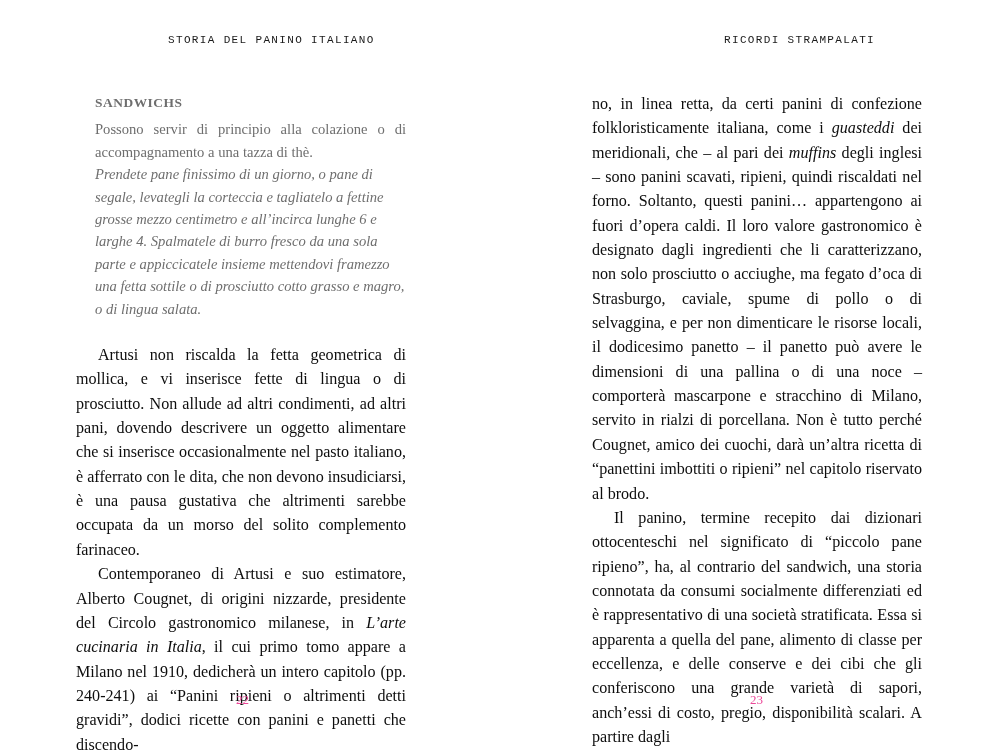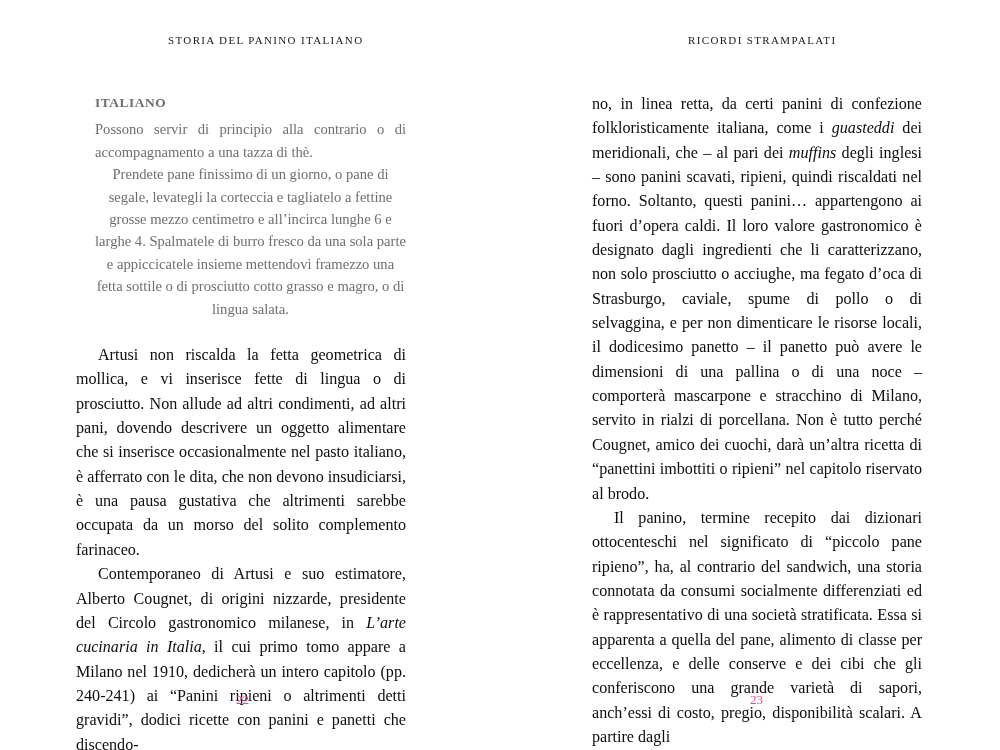--- a/index.html
+++ b/index.html
@@ -24,25 +24,25 @@
   
   .running-head {
     position: absolute;
     top: 34px;
     font-size: 11px;
     letter-spacing: 1.35px;
     color: #1a1a1a;
     font-variant: small-caps;
     text-transform: uppercase;
     white-space: nowrap;
-    font-family: Liberation Serif, serif;
+    font-family: Liberation Mono, monospace;
     text-align: right;
   }
   .running-head.left  { left: 168px; }
-  .running-head.right { left: 688px; }
+  .running-head.right { left: 724px; }
 
   
   .page {
     position: absolute;
     top: 92px;
     width: 330px;
   }
   .page.left  { left: 76px; }
   .page.right { left: 592px; }
 
@@ -61,21 +61,22 @@
     font-size: 13.4px;
     margin: 0 0 4px 0;
     color: #6e6e6e;
   }
   .quote-para {
     margin: 0;
     text-align: justify;
     text-justify: inter-word;
   }
   .quote-para.last {
-    text-align: center;
+    text-align: left;
+    font-style: italic;
   }
 
   
   .body-para {
     font-size: 16.1px;
     line-height: 24.35px;
     text-align: justify;
     text-justify: inter-word;
     margin: 0;
     text-indent: 22px;
@@ -105,22 +106,22 @@
 
 <div class="spread">
 
   <div class="running-head left">STORIA DEL PANINO ITALIANO</div>
 
   <div class="running-head right">RICORDI STRAMPALATI</div>
 
   <div class="page left">
 
     <div class="quote-block">
-      <div class="quote-title">ITALIANO</div>
-      <p class="quote-para">Possono servir di principio alla contrario o di accompagnamento a una tazza di thè.</p>
+      <div class="quote-title">SANDWICHS</div>
+      <p class="quote-para">Possono servir di principio alla colazione o di accompagnamento a una tazza di thè.</p>
       <p class="quote-para last">Prendete pane finissimo di un giorno, o pane di segale, levategli la corteccia e tagliatelo a fettine grosse mezzo centimetro e all’incirca lunghe 6 e larghe 4. Spalmatele di burro fresco da una sola parte e appiccicatele insieme mettendovi framezzo una fetta sottile o di prosciutto cotto grasso e magro, o di lingua salata.</p>
     </div>
 
     <div class="gap-before-body"></div>
 
     <p class="body-para">Artusi non riscalda la fetta geometrica di mollica, e vi inserisce fette di lingua o di prosciutto. Non allude ad altri condimenti, ad altri pani, dovendo descrivere un oggetto alimentare che si inserisce occasionalmente nel pasto italiano, è afferrato con le dita, che non devono insudiciarsi, è una pausa gustativa che altrimenti sarebbe occupata da un morso del solito complemento farinaceo.</p>
 
     <p class="body-para"><span>Contemporaneo di Artusi e suo estimatore, Alberto Cougnet, di origini nizzarde, presidente del Circolo gastronomico milanese, in </span><i>L’arte cucinaria in Italia</i><span>, il cui primo tomo appare a Milano nel 1910, dedicherà un intero capitolo (pp. 240-241) ai “Panini ripieni o altrimenti detti gravidi”, dodici ricette con panini e panetti che discendo-</span></p>
 
   </div>

